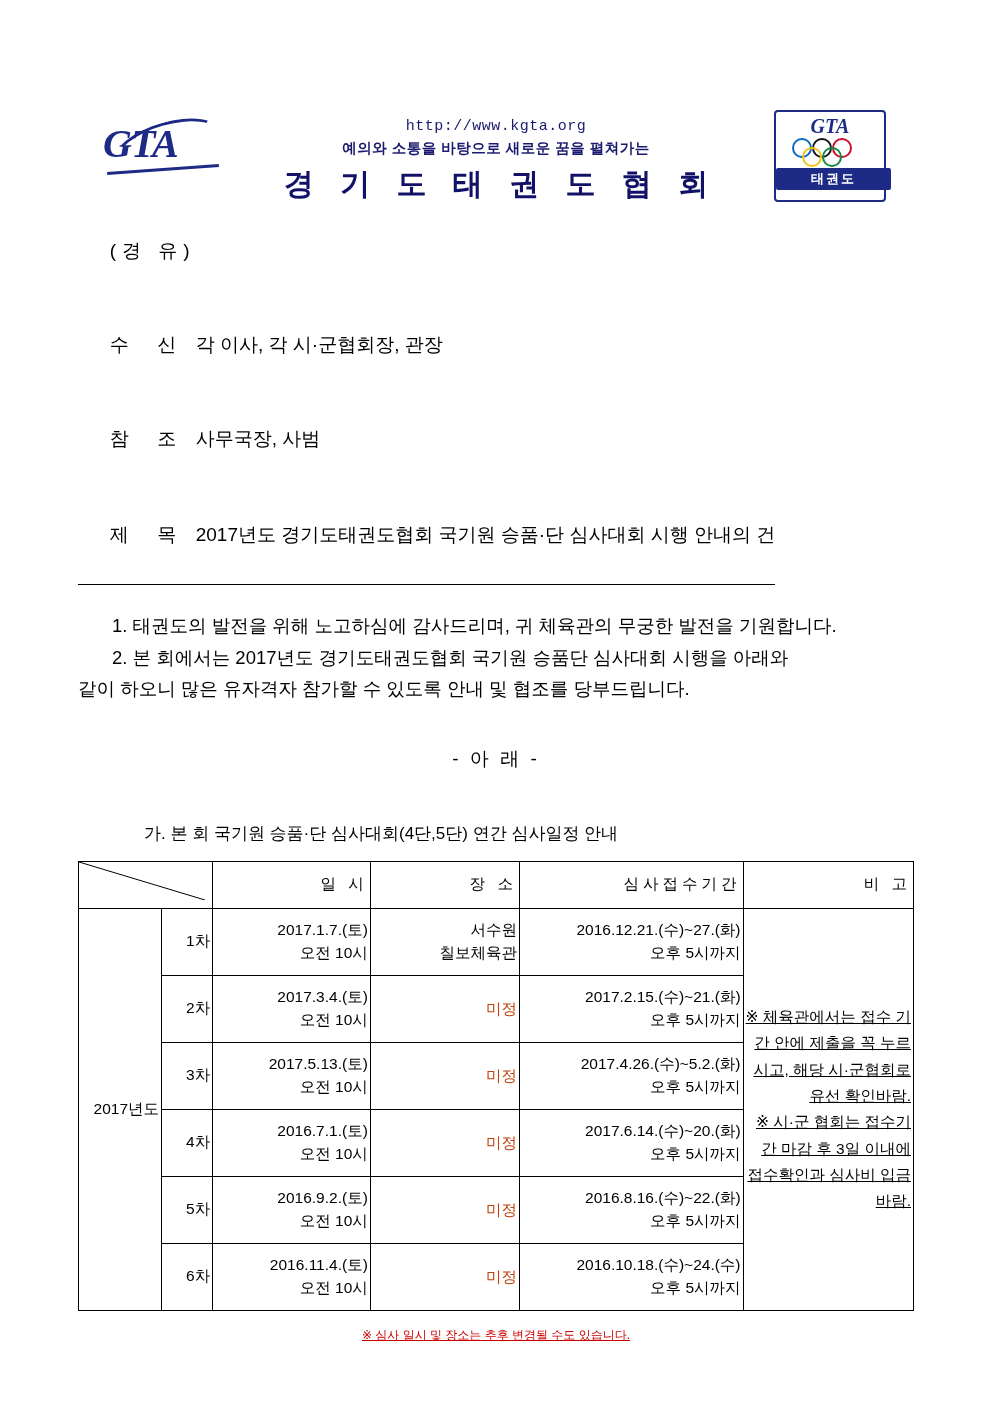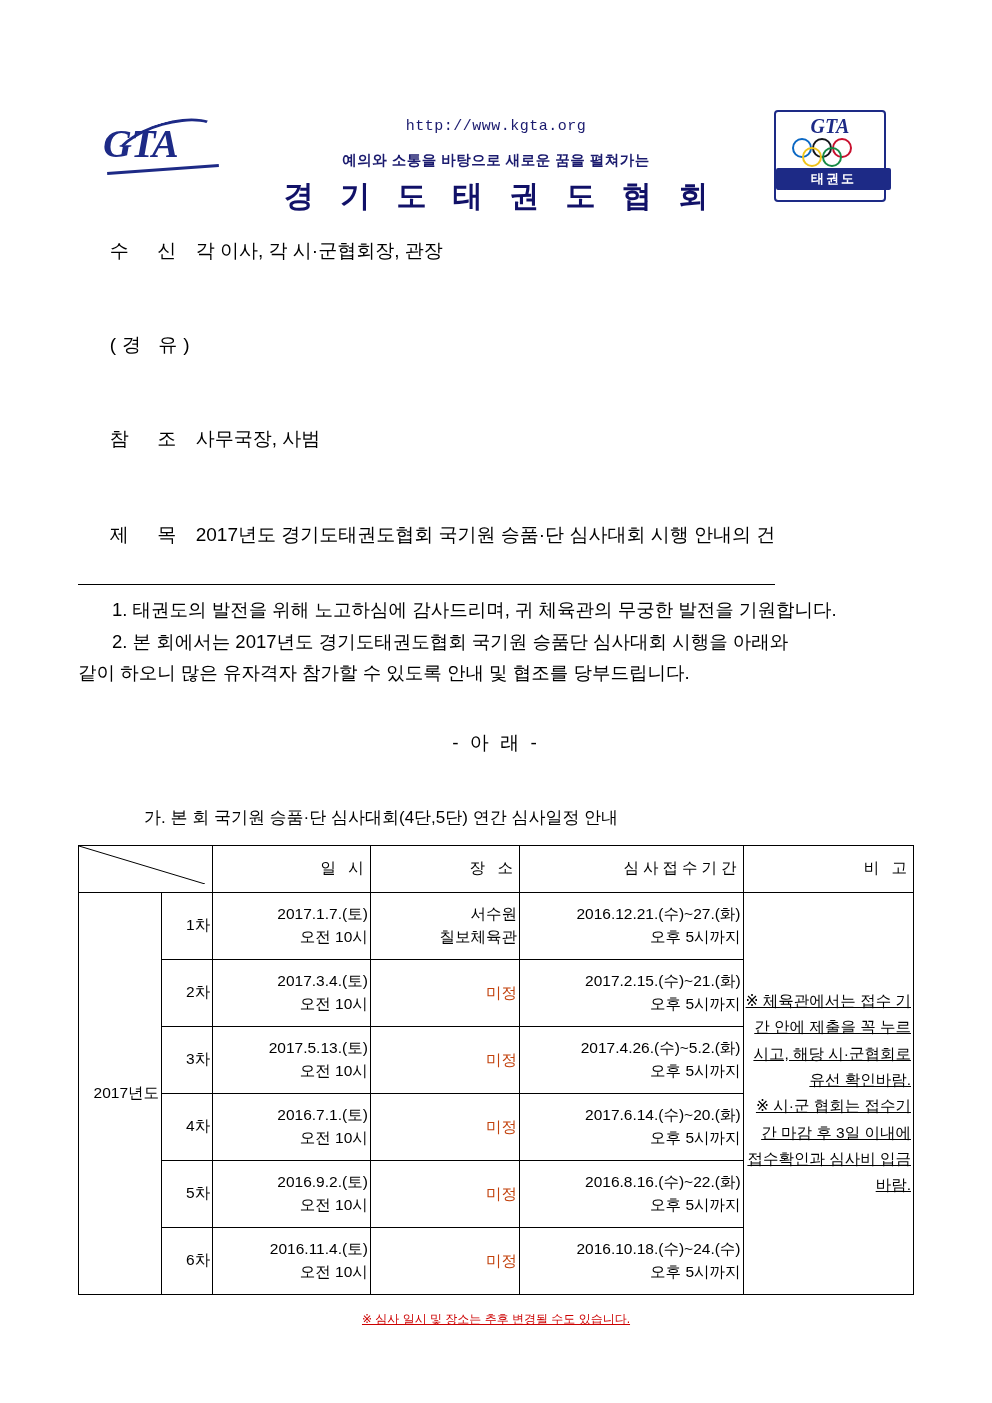--- a/index.html
+++ b/index.html
@@ -31,21 +31,21 @@
     box-sizing: border-box;
   }
   .header-center {
     text-align: center;
   }
   .url-line {
     font-family: "Liberation Mono", "DejaVu Sans Mono", monospace;
     font-size: 15px;
     letter-spacing: 0.5px;
     color: #1a1a6e;
-    margin-bottom: 16px;
+    margin-bottom: 4px;
   }
   .slogan-line {
     font-size: 14.5px;
     color: #1a1a6e;
     font-weight: bold;
     margin-bottom: 6px;
     letter-spacing: 0.5px;
   }
   .org-title {
     font-size: 30px;
@@ -166,21 +166,21 @@
     display: inline-block;
     padding-bottom: 2px;
     white-space: pre;
     margin-top: 2px;
   }
 
   
   .para {
     font-size: 18.5px;
     line-height: 1.6;
-    margin-top: 10px;
+    margin-top: 26px;
   }
   .para p { margin: 2px 0; }
   .p-first { text-indent: 34px; }
   .p-second { text-indent: 34px; }
 
   .arae {
     text-align: center;
     font-size: 19px;
     margin-top: 42px;
     letter-spacing: 3px;
@@ -280,24 +280,24 @@
 
     <div class="header-center">
       <div class="url-line">http://www.kgta.org</div>
       <div class="slogan-line">예의와 소통을 바탕으로 새로운 꿈을 펼쳐가는</div>
       <div class="org-title">경 기 도 태 권 도 협 회</div>
     </div>
   </div>
 
   <div class="addr">
     <div class="addr-row">
+      <span class="lbl">(경 유)</span>
+    </div>
+    <div class="addr-row">
       <span class="lbl">수  신</span><span>각 이사, 각 시·군협회장, 관장</span>
-    </div>
-    <div class="addr-row">
-      <span class="lbl">(경 유)</span>
     </div>
     <div class="addr-row">
       <span class="lbl">참  조</span><span>사무국장, 사범</span>
     </div>
     <div class="subject-row">
       <span class="lbl">제  목</span><span>2017년도 경기도태권도협회 국기원 승품·단 심사대회 시행 안내의 건</span>
     </div>
   </div>
 
   <div class="para">

